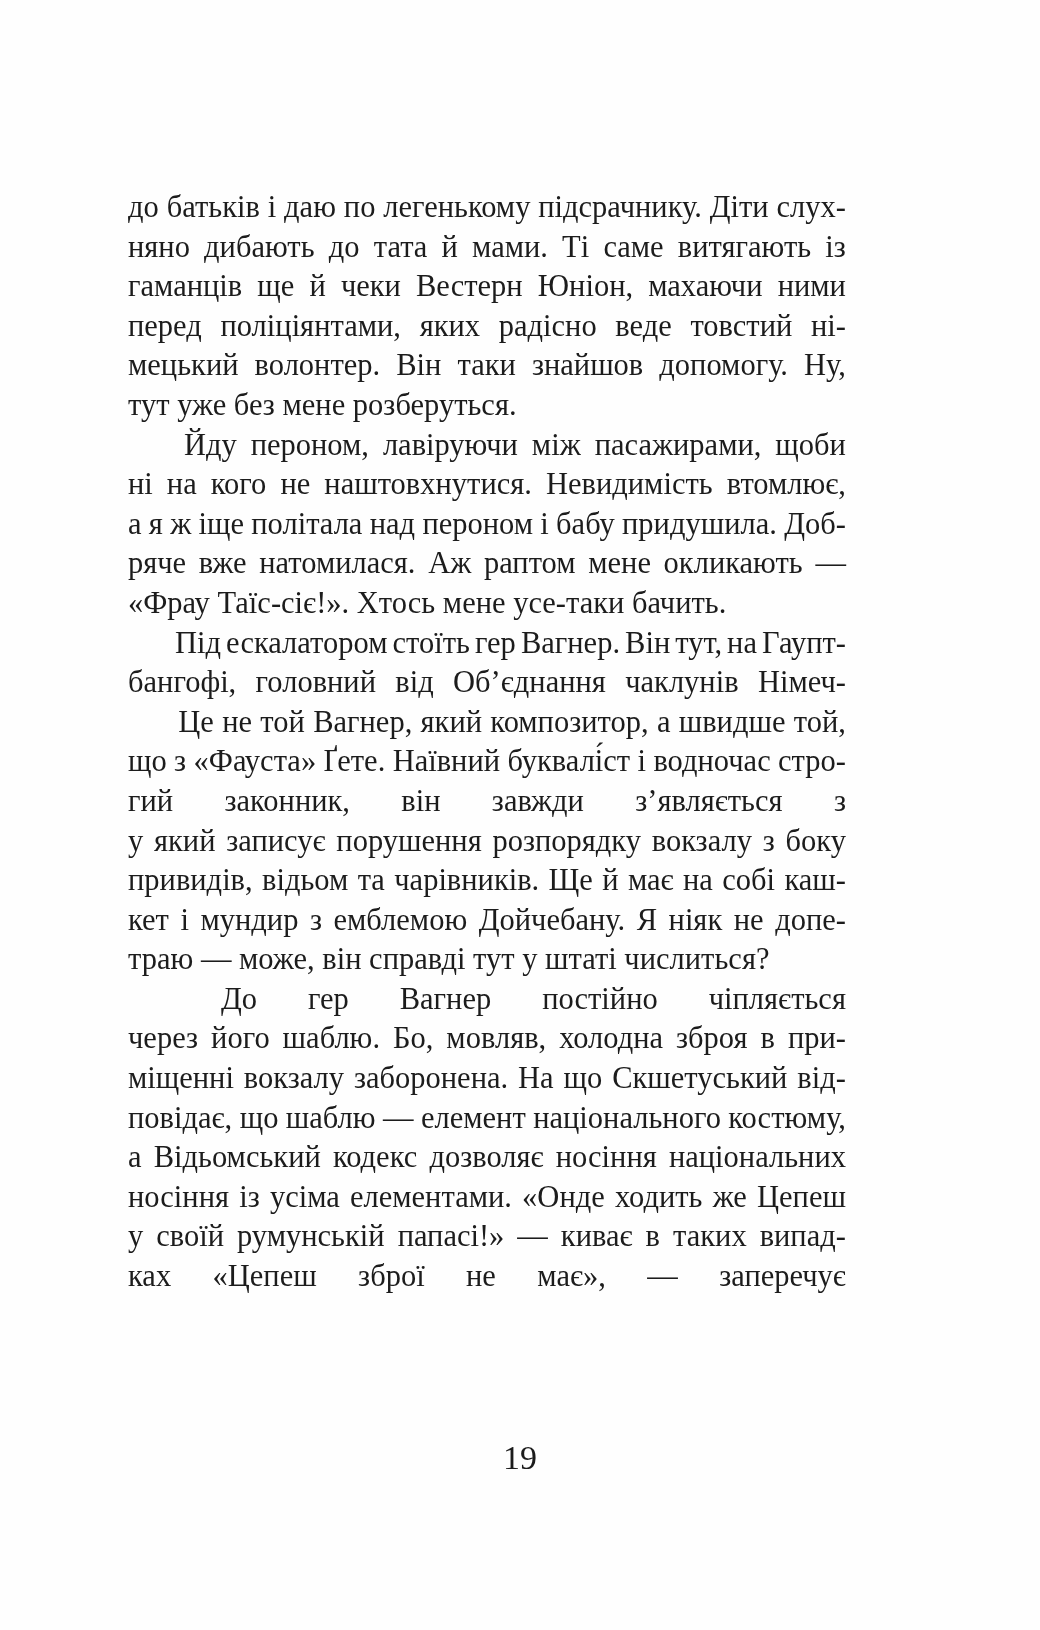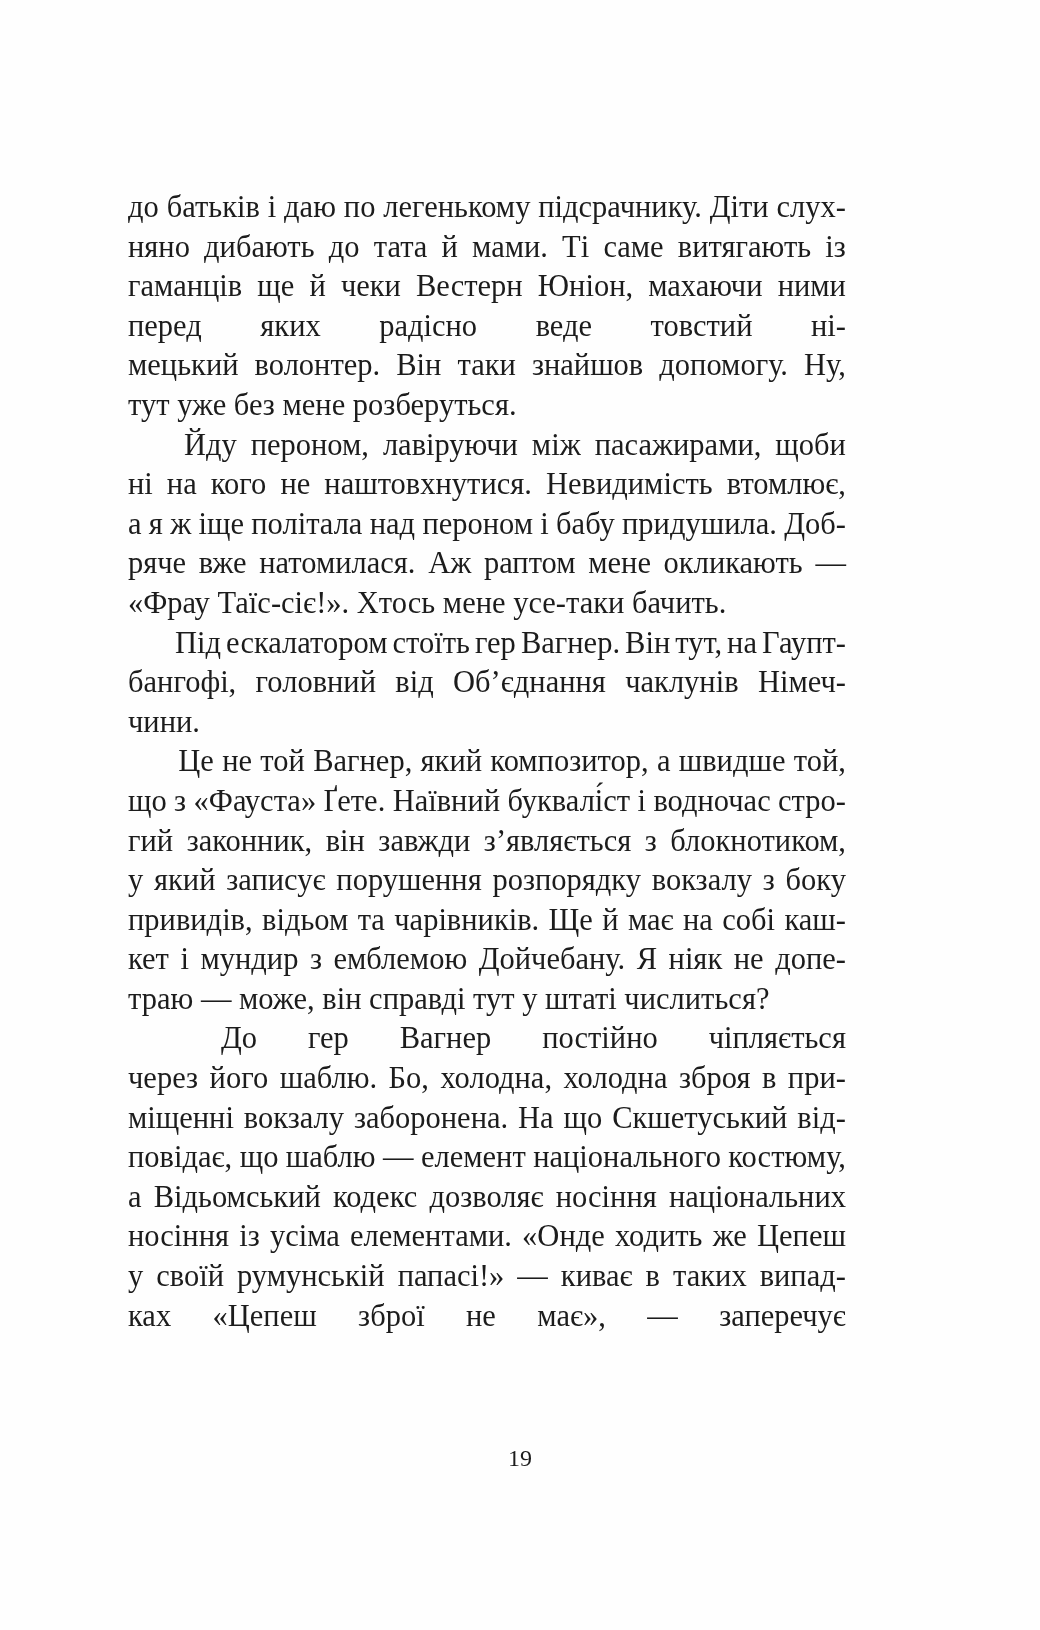--- a/index.html
+++ b/index.html
@@ -49,21 +49,21 @@
   .indent {
     display: inline-block;
     width: 42px;
   }
   .folio {
     position: absolute;
     left: 0;
     right: 0;
     top: 1443px;
     text-align: center;
-    font-size: 24px;
+    font-size: 34px;
     line-height: 30px;
     color: #1c1c1c;
     font-family: "Liberation Serif", "DejaVu Serif", serif;
   }
 </style>
 </head>
 <body>
 
 <div class="page">
 
@@ -97,20 +97,21 @@
           <span>ще</span>
           <span>й</span>
           <span>чеки</span>
           <span>Вестерн</span>
           <span>Юніон,</span>
           <span>махаючи</span>
           <span>ними</span>
         </div>
         <div class="line j">
           <span>перед</span>
+          <span>поліціянтами,</span>
           <span>яких</span>
           <span>радісно</span>
           <span>веде</span>
           <span>товстий</span>
           <span>ні-</span>
         </div>
         <div class="line j">
           <span>мецький</span>
           <span>волонтер.</span>
           <span>Він</span>
@@ -179,21 +180,20 @@
           <span>Гаупт-</span>
         </div>
         <div class="line j">
           <span>бангофі,</span>
           <span>головний</span>
           <span>від</span>
           <span>Об’єднання</span>
           <span>чаклунів</span>
           <span>Німеч-</span>
         </div>
-        <div class="line last"><span>чини.</span></div>
       </div>
       <div>
         <div class="line j">
           <span class="indent"></span>
           <span>Це</span>
           <span>не</span>
           <span>той</span>
           <span>Вагнер,</span>
           <span>який</span>
           <span>композитор,</span>
@@ -212,21 +212,20 @@
           <span>водночас</span>
           <span>стро-</span>
         </div>
         <div class="line j">
           <span>гий</span>
           <span>законник,</span>
           <span>він</span>
           <span>завжди</span>
           <span>з’являється</span>
           <span>з</span>
-          <span>блокнотиком,</span>
         </div>
         <div class="line j">
           <span>у</span>
           <span>який</span>
           <span>записує</span>
           <span>порушення</span>
           <span>розпорядку</span>
           <span>вокзалу</span>
           <span>з</span>
           <span>боку</span>
@@ -264,21 +263,21 @@
           <span>гер</span>
           <span>Вагнер</span>
           <span>постійно</span>
           <span>чіпляється</span>
         </div>
         <div class="line j">
           <span>через</span>
           <span>його</span>
           <span>шаблю.</span>
           <span>Бо,</span>
-          <span>холодна,</span>
+          <span>мовляв,</span>
           <span>холодна</span>
           <span>зброя</span>
           <span>в</span>
           <span>при-</span>
         </div>
         <div class="line j">
           <span>міщенні</span>
           <span>вокзалу</span>
           <span>заборонена.</span>
           <span>На</span>

